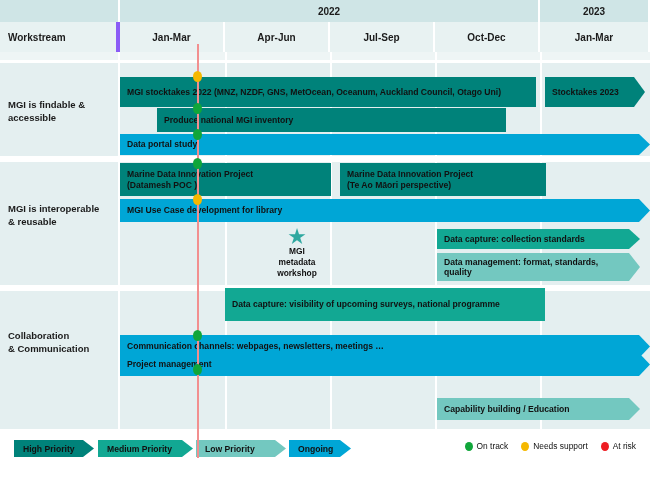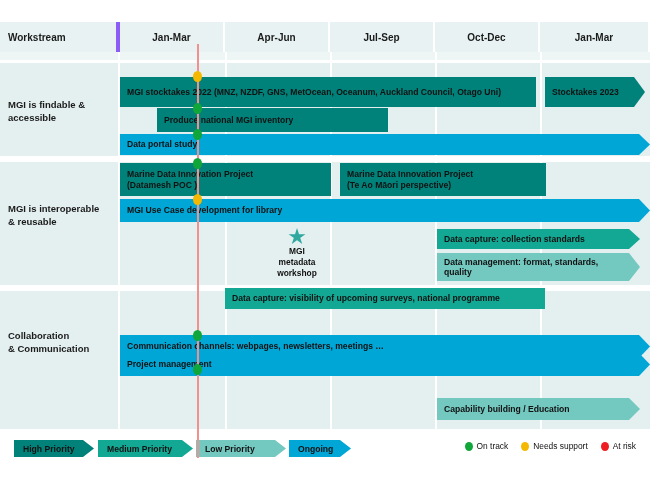--- a/index.html
+++ b/index.html
@@ -132,20 +132,27 @@
   .sdot.green { background:#10a63a; }
   .sdot.amber { background:#f5b800; }
   .sdot.red   { background:#ee1d23; }
   .sgap { width:5px; display:inline-block; }
 </style>
 </head>
 <body>
 
 <div id="roadmap">
 
+  <div class="year-row">
+    <div class="year-spacer"></div>
+    <div id="year-cells">
+        <div class="year-cell" style="left: 120px; width: 420px;">2022</div>
+        <div class="year-cell" style="left: 540px; width: 110px;">2023</div>
+      </div>
+  </div>
 
   <div class="q-row">
     <div class="q-label">Workstream</div>
     <div id="quarter-cells">
         <div class="q-cell" style="left: 120px; width: 105px;">Jan-Mar</div>
         <div class="q-cell" style="left: 225px; width: 105px;">Apr-Jun</div>
         <div class="q-cell" style="left: 330px; width: 105px;">Jul-Sep</div>
         <div class="q-cell" style="left: 435px; width: 105px;">Oct-Dec</div>
         <div class="q-cell" style="left: 540px; width: 110px;">Jan-Mar</div>
       </div>
@@ -167,31 +174,31 @@
       <div class="vline" style="left: 225px;"></div>
       <div class="vline" style="left: 330px;"></div>
       <div class="vline" style="left: 435px;"></div>
       <div class="vline" style="left: 540px;"></div>
     </div>
   <div class="labelcol-sep"></div>
 
   <div id="bars">
       <div class="bar high" style="left: 120px; width: 416px; top: 77px; height: 30px;">MGI stocktakes 2022 (MNZ,  NZDF, GNS, MetOcean,  Oceanum,  Auckland Council, Otago Uni)</div>
       <div class="bar high arrow" style="left: 545px; width: 100px; top: 77px; height: 30px;">Stocktakes 2023</div>
-      <div class="bar high" style="left: 157px; width: 231px; top: 108px; height: 24px;">Produce  national  MGI inventory</div>
+      <div class="bar high" style="left: 157px; width: 349px; top: 108px; height: 24px;">Produce  national  MGI inventory</div>
       <div class="bar ongoing arrow" style="left: 120px; width: 530px; top: 134px; height: 21px;">Data portal study</div>
       <div class="bar high" style="left: 120px; width: 211px; top: 163px; height: 33px;">Marine  Data Innovation  Project
 (Datamesh POC )</div>
       <div class="bar high" style="left: 340px; width: 206px; top: 163px; height: 33px;">Marine  Data Innovation  Project
 (Te Ao Māori perspective)</div>
       <div class="bar ongoing arrow" style="left: 120px; width: 530px; top: 199px; height: 23px;">MGI Use Case development for library</div>
       <div class="bar medium arrow" style="left: 437px; width: 203px; top: 229px; height: 20px;">Data capture: collection standards</div>
       <div class="bar low arrow" style="left: 437px; width: 203px; top: 253px; height: 28px;">Data management: format, standards,
 quality</div>
-      <div class="bar medium" style="left: 225px; width: 320px; top: 288px; height: 21px;">Data capture: visibility  of upcoming surveys, national programme</div>
+      <div class="bar medium" style="left: 225px; width: 320px; top: 288px; height: 33px;">Data capture: visibility  of upcoming surveys, national programme</div>
       <div class="bar ongoing arrow" style="left: 120px; width: 530px; top: 335px; height: 23px;">Communication channels: webpages, newsletters,  meetings …</div>
       <div class="bar ongoing arrow" style="left: 120px; width: 530px; top: 353px; height: 23px;">Project management</div>
       <div class="bar low arrow" style="left: 437px; width: 203px; top: 398px; height: 22px;">Capability building / Education</div>
     </div>
 
   <div id="today" class="today-line" style="left: 197px; top: 44px; height: 414px;"></div>
 
   <div id="star" class="star-block" style="left: 268px; top: 228px; width: 58px;">
     <span class="star-glyph">★</span>
     <span id="star-text" style="white-space: pre-line; text-align: center;">MGI

